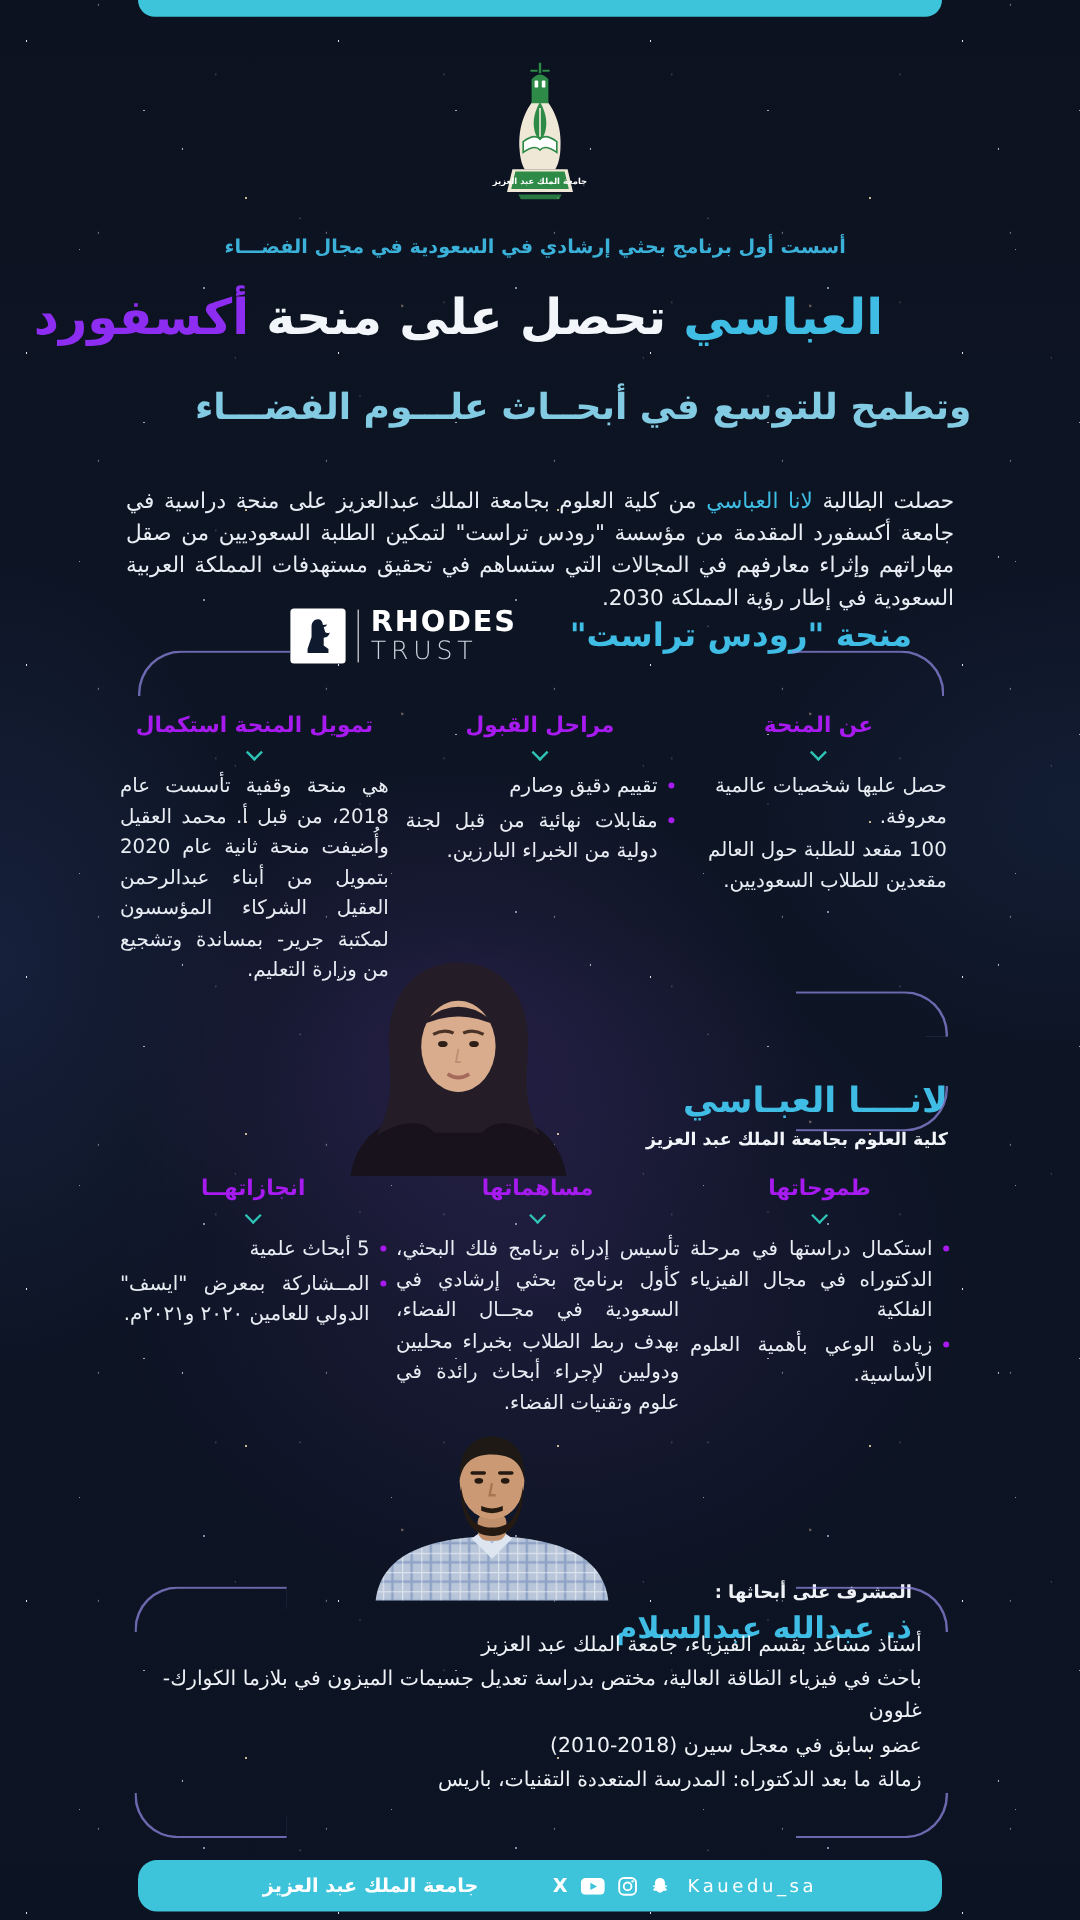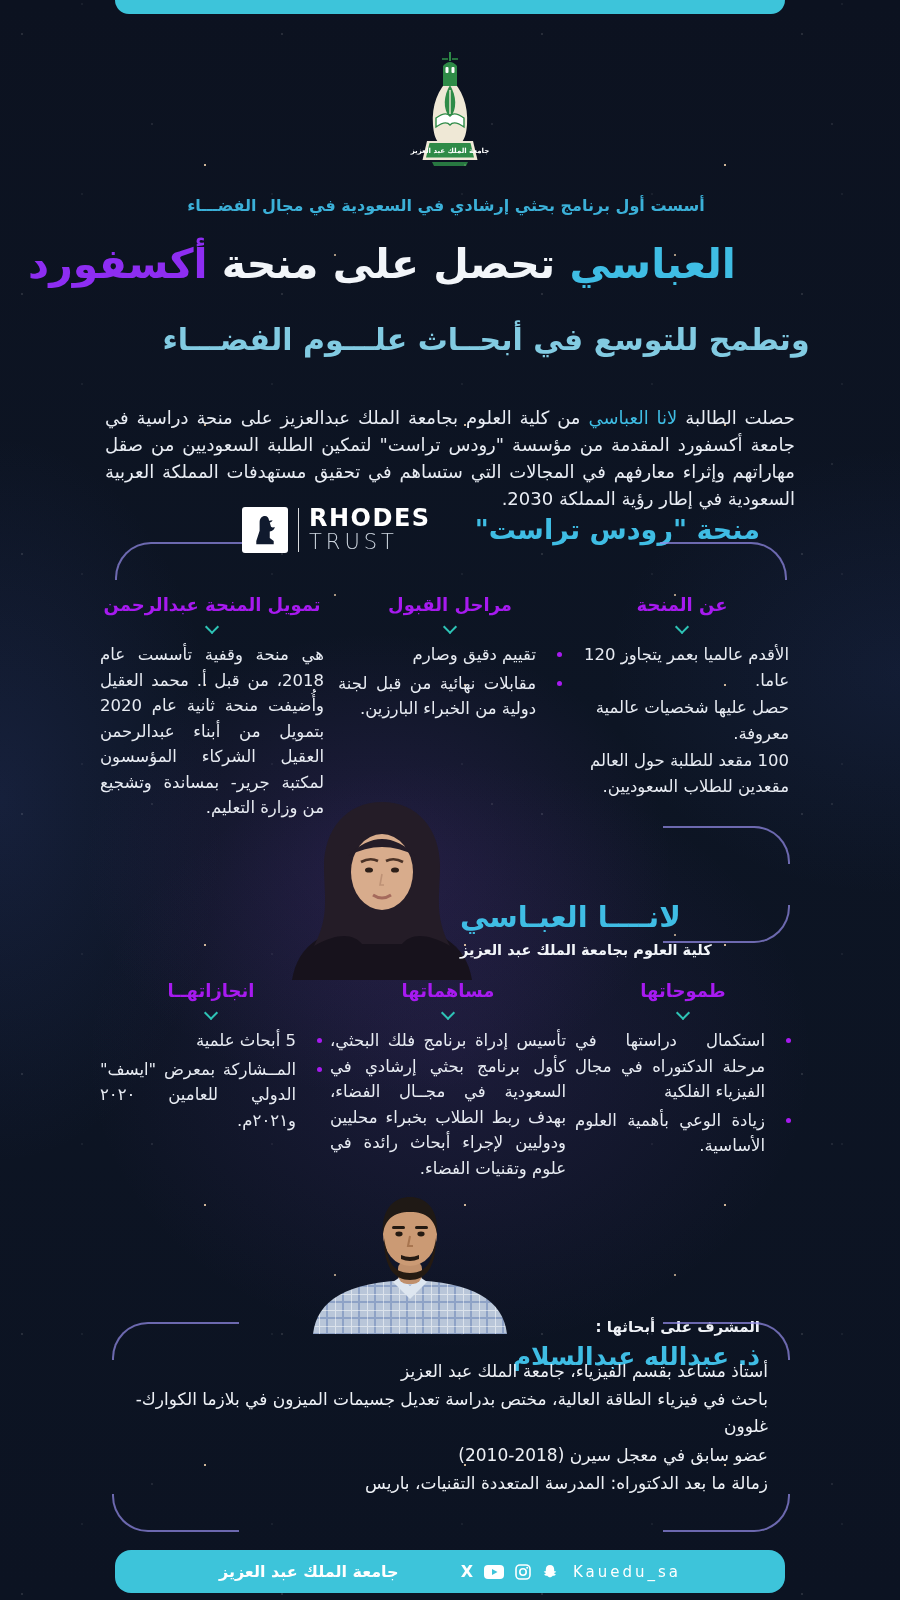--- a/index.html
+++ b/index.html
@@ -61,25 +61,25 @@
   .c-bl{border-bottom:2px solid rgba(150,142,235,.7);border-left:2px solid rgba(150,142,235,.7);border-bottom-left-radius:36px;}
   .c-br{border-bottom:2px solid rgba(150,142,235,.7);border-right:2px solid rgba(150,142,235,.7);border-bottom-right-radius:36px;}
 
   .col{position:absolute;direction:rtl;}
   .col-heading{font-weight:bold;font-size:18px;color:#a71af0;text-align:center;}
   .chev{width:8px;height:8px;margin:7px auto 10px auto;
     border-left:2px solid #2ec4b6;border-bottom:2px solid #2ec4b6;transform:rotate(-45deg);}
   .col-body{font-size:16.5px;line-height:1.55;color:#e8ecf3;text-align:right;}
   .col-body.just{text-align:justify;}
   .line-item{margin-bottom:2px;}
-  .bullet-row{display:flex;gap:21px;margin-bottom:3px;text-align:justify;}
+  .bullet-row{display:flex;gap:9px;margin-bottom:3px;text-align:justify;}
   .dot{flex:0 0 auto;width:5px;height:5px;border-radius:50%;background:#a71af0;margin-top:10px;}
 
   .photo{position:absolute;}
-  .student-name-block{position:absolute;left:460px;top:900px;width:330px;text-align:left;direction:rtl;}
+  .student-name-block{position:absolute;left:460px;top:900px;width:330px;text-align:right;direction:rtl;}
   .student-name{font-size:29px;font-weight:bold;color:#3fbde4;}
   .student-affiliation{font-size:14.5px;font-weight:bold;color:#f2f5f9;margin-top:8px;}
 
   .sup-block{position:absolute;right:140px;top:1282px;text-align:right;direction:rtl;}
   .sup-label{font-size:15px;font-weight:bold;color:#eef1f6;margin-top:36px;}
   .sup-name{font-size:25px;font-weight:bold;color:#3fbde4;margin-top:6px;}
   .sup-bio{position:absolute;left:110px;right:132px;top:1358px;direction:rtl;text-align:right;
     font-size:17px;line-height:1.6;color:#eef1f6;}
   .sup-bio div{margin-bottom:1px;}
 
@@ -137,21 +137,20 @@
       <div class="rhodes-word2">TRUST</div>
     </div>
   </div>
   <div class="corner c-tl" style="left:115px;top:542px;"></div>
   <div class="corner c-tr" style="left:660px;top:542px;"></div>
 
   <div class="col" style="left:575px;top:594px;width:214px;">
     <div class="col-heading">عن المنحة</div>
     <div class="chev"></div>
     <div class="col-body">
-      <div class="line-item">الأقدم عالميا بعمر يتجاوز 120 عاما.</div>
       <div class="line-item">حصل عليها شخصيات عالمية معروفة.</div>
       <div class="line-item">100 مقعد للطلبة حول العالم مقعدين للطلاب السعوديين.</div>
     </div>
   </div>
 
   <div class="col" style="left:338px;top:594px;width:224px;">
     <div class="col-heading">مراحل القبول</div>
     <div class="chev"></div>
     <div class="col-body">
       <div class="bullet-row">
@@ -159,21 +158,21 @@
         <span>تقييم دقيق وصارم</span>
       </div>
       <div class="bullet-row">
         <span class="dot"></span>
         <span>مقابلات نهائية من قبل لجنة دولية من الخبراء البارزين.</span>
       </div>
     </div>
   </div>
 
   <div class="col" style="left:100px;top:594px;width:224px;">
-    <div class="col-heading">تمويل المنحة عبدالرحمن</div>
+    <div class="col-heading">تمويل المنحة استكمال</div>
     <div class="chev"></div>
     <div class="col-body just">هي منحة وقفية تأسست عام 2018، من قبل أ. محمد العقيل وأُضيفت منحة ثانية عام 2020 بتمويل من أبناء عبدالرحمن العقيل الشركاء المؤسسون لمكتبة جرير- بمساندة وتشجيع من وزارة التعليم.</div>
   </div>
 
   <div class="photo" style="left:258px;top:792px;">
     <svg width="248" height="188" viewBox="0 0 248 188">
       <path d="M34 188 C40 152 66 134 124 132 C182 134 208 152 214 188 Z" fill="#17121c"></path>
       <path d="M124 10 C88 10 66 38 66 74 C66 104 72 124 56 154 C80 140 96 142 104 152 L144 152 C152 142 168 140 192 154 C176 124 182 104 182 74 C182 38 160 10 124 10 Z" fill="#241c27"></path>
       <ellipse cx="124" cy="80" rx="31" ry="38" fill="#d8ac8c"></ellipse>
       <path d="M90 64 Q124 30 158 64 Q124 46 90 64 Z" fill="#241c27"></path>

